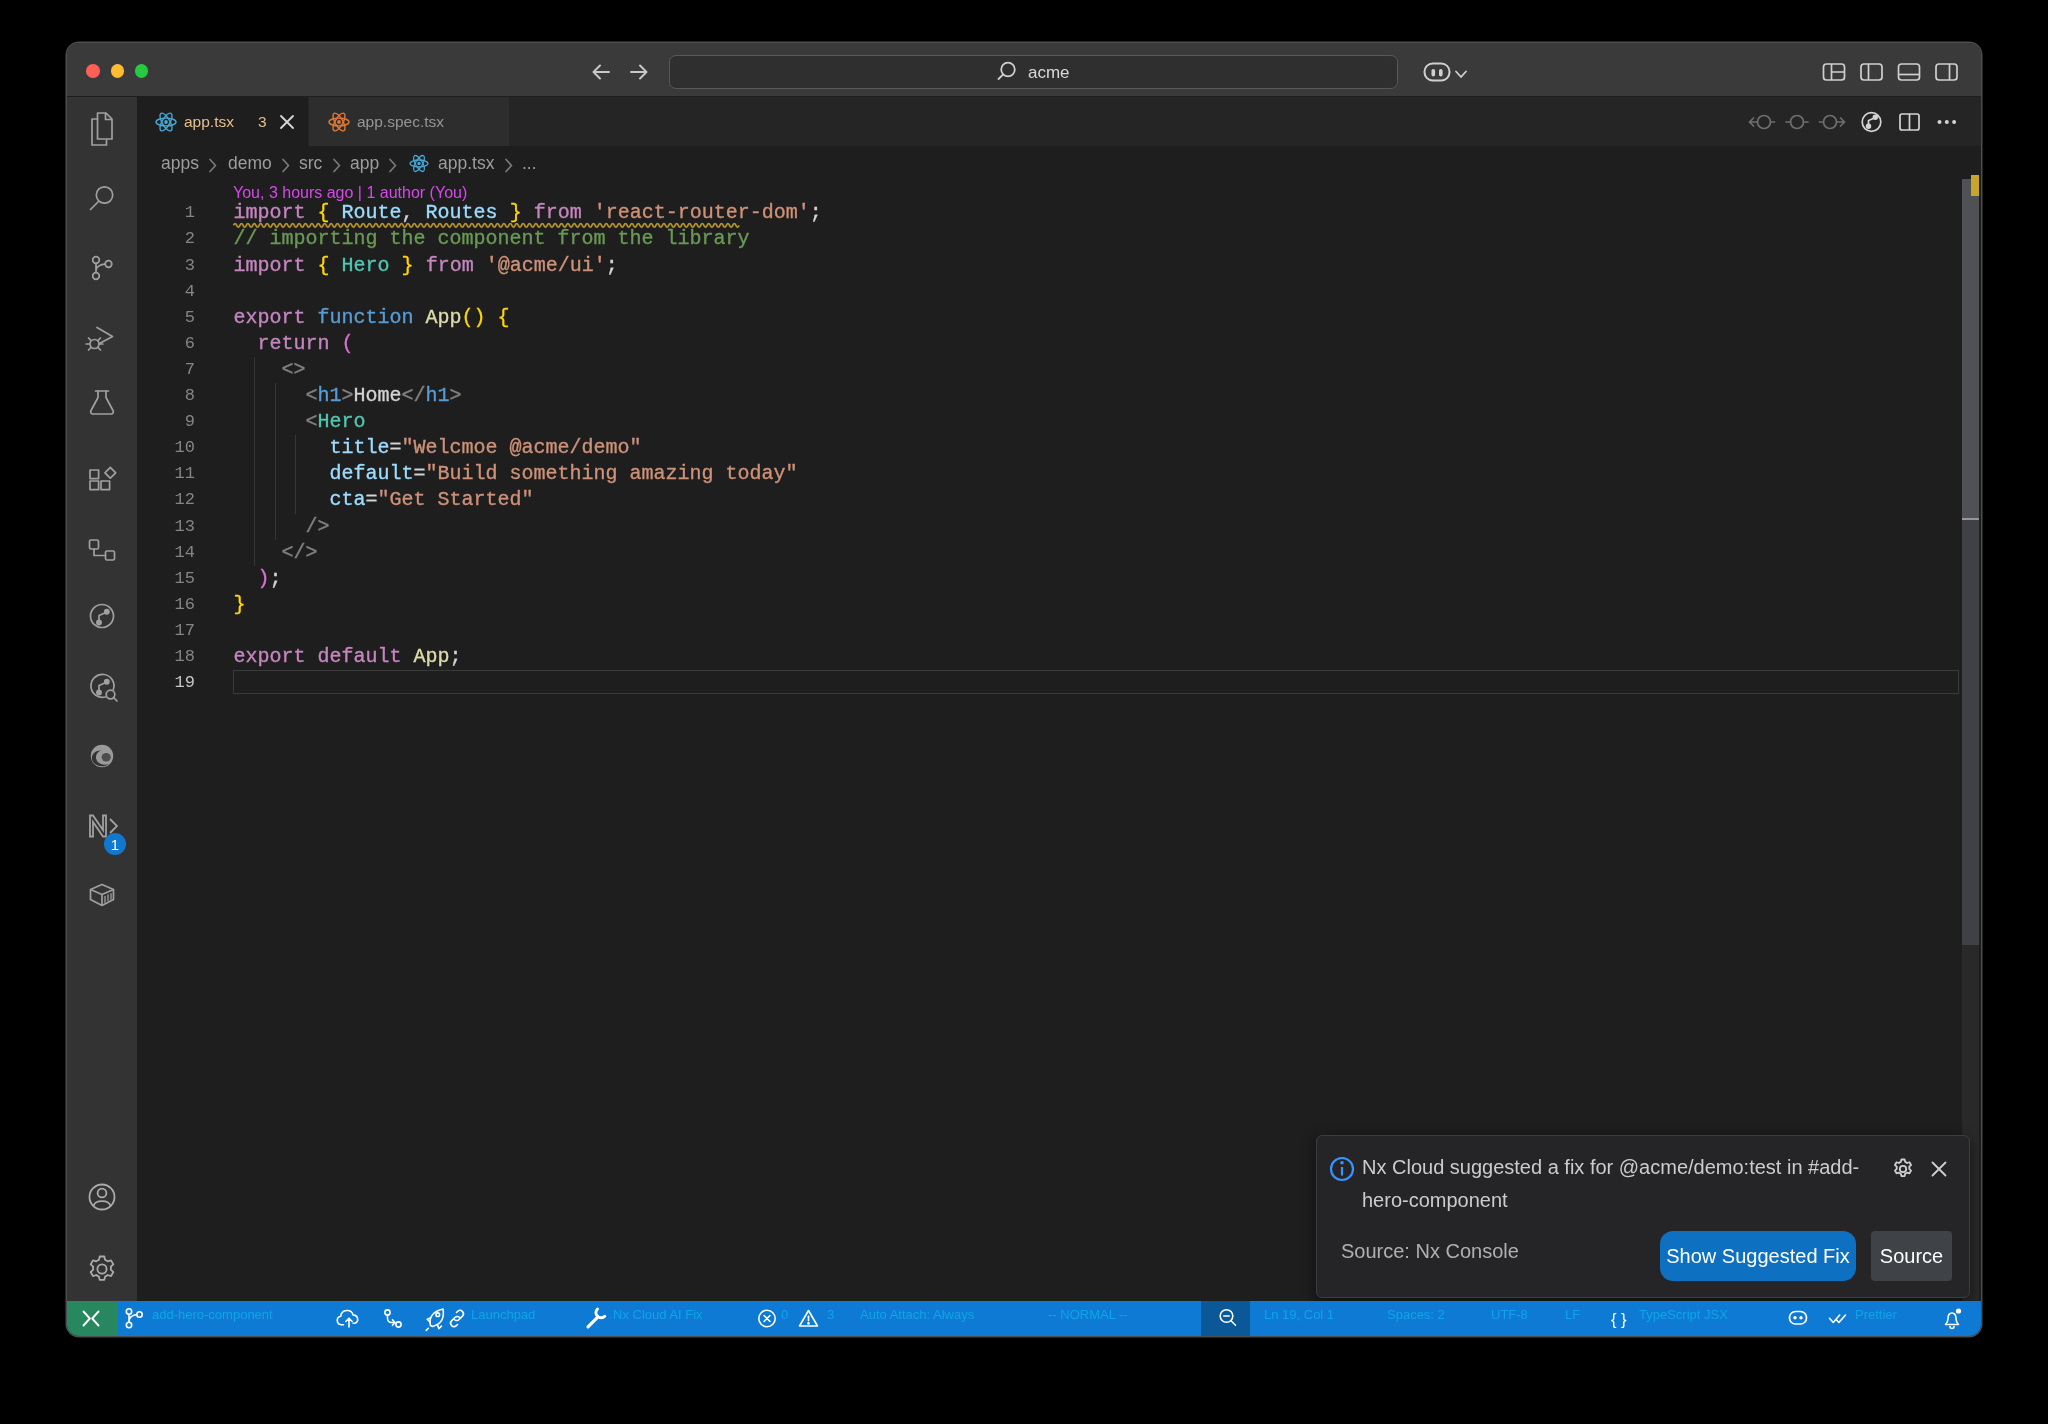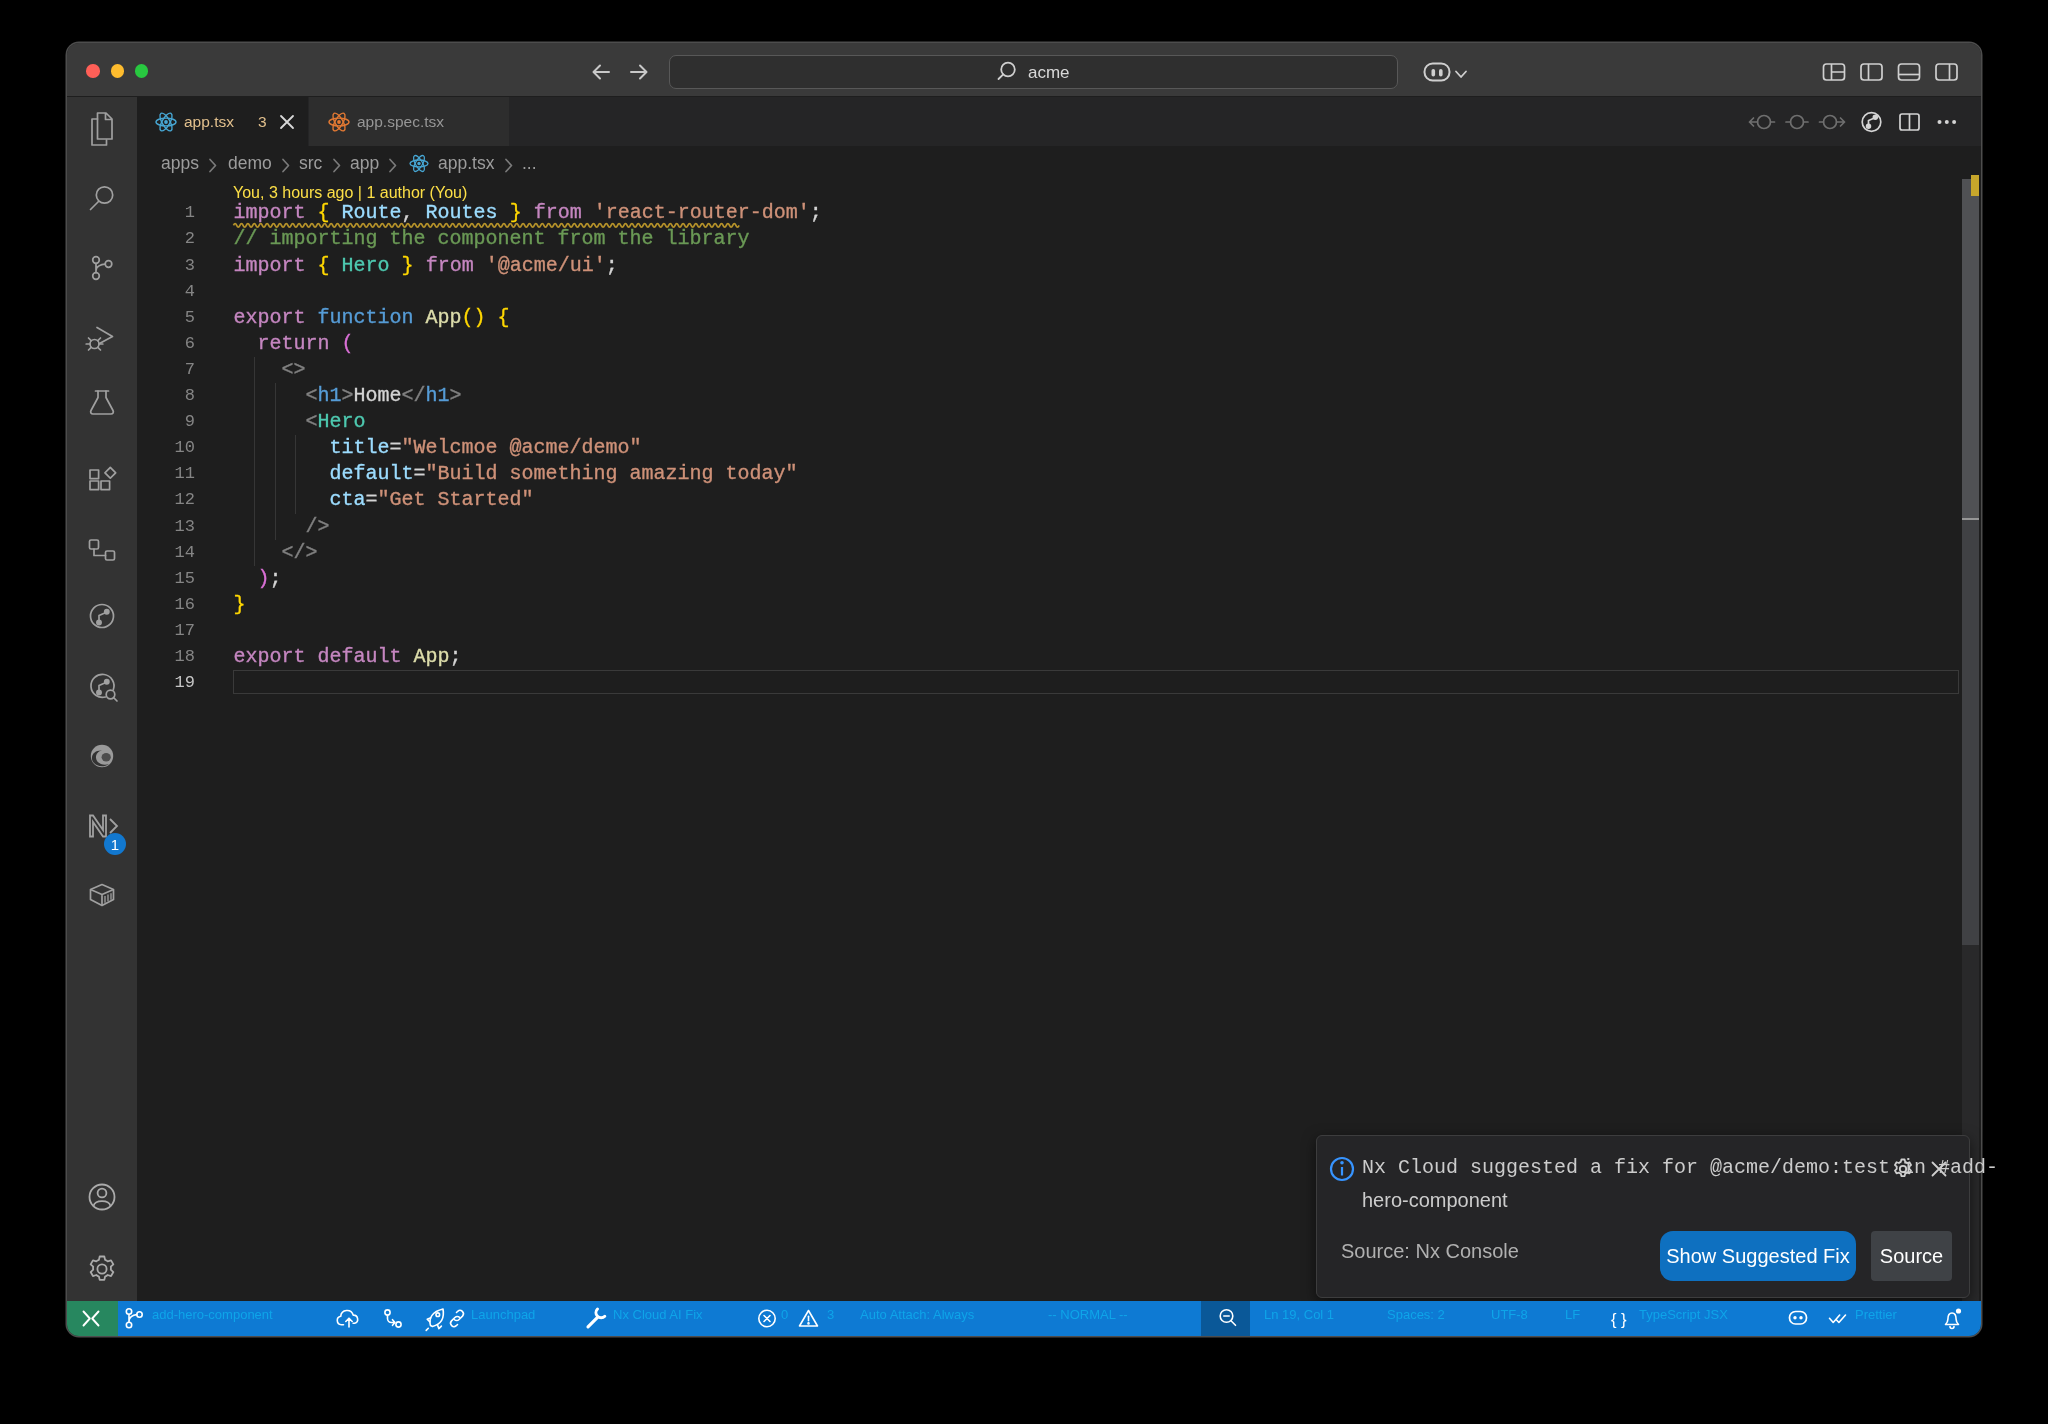--- a/index.html
+++ b/index.html
@@ -29,21 +29,21 @@
   #tabstrip { left:137px; top:97px; width:1844px; height:49px; background:#252526; }
   #tab1 { left:137px; top:97px; width:171px; height:49px; background:#1e1e1e; }
   #tab2 { left:308px; top:97px; width:201px; height:49px; background:#2d2d2d; border-left:1px solid #252526;}
   .tablabel { top:113px; font-size:15.5px; }
 
   
   #crumbs { left:137px; top:146px; width:1844px; height:40px; background:#1e1e1e; }
   .crumb { top:153px; font-size:17.5px; color:#9d9d9d; }
 
   
-  #codelens { left:233px; top:184px; font-size:16px; color:#fde047; }
+  #codelens { left:233px; top:184px; font-size:16px; color:#d946ef; }
   #gutter { left:120px; top:200.4px; width:75px; text-align:right;
             font-family:"Liberation Mono", monospace; font-size:17px; line-height:26.1px; color:#858585;
             white-space:pre; }
   #code { left:233.5px; top:200.4px; font-family:"Liberation Mono", monospace; font-size:20px;
           line-height:26.1px; color:#d4d4d4; white-space:pre; -webkit-text-stroke:0.35px currentColor; }
   .k  { color:#C586C0; }  
   .b  { color:#569CD6; }  
   .f  { color:#DCDCAA; }  
   .v  { color:#9CDCFE; }  
   .s  { color:#CE9178; }  
@@ -59,21 +59,21 @@
   #sb-thumb { left:1962px; top:179px;  width:17px; height:339px; background:#505154; }
   #sb-mid   { left:1962px; top:519.5px; width:17px; height:425px; background:#404144; }
   #sb-low   { left:1962px; top:944px;  width:17px; height:357px; background:#29292a; }
   #sb-line  { left:1962px; top:518px;  width:17px; height:1.5px; background:#969696; }
   #ruler-warn { left:1971px; top:175px; width:8px; height:21px; background:#c7a62b; }
 
   
   #toast { left:1316px; top:1135px; width:654px; height:163px; background:#252527;
            border:1px solid #3d3d3e; border-radius:6px; box-shadow:0 4px 14px rgba(0,0,0,0.55); }
   .toast-txt { font-size:20px; color:#cccccc; }
-  #toast-l1 { left:1362px; top:1156px;font-family:Liberation Mono, monospace; }
+  #toast-l1 { left:1362px; top:1156px; }
   #toast-l2 { left:1362px; top:1189px; }
   #toast-src { left:1341px; top:1240px; font-size:20px; color:#b0b0b0; }
   #btn-show { left:1660px; top:1231px; width:196px; height:50px; background:#0e70c0; border-radius:13px;
               color:#ffffff; font-size:20px; text-align:center; line-height:50px; }
   #btn-rej  { left:1871px; top:1231px; width:81px; height:50px; background:#3f4246; border-radius:4px;
               color:#ffffff; font-size:20px; text-align:center; line-height:50px; }
 
   
   #status-blue  { left:117px; top:1301px; width:1864px; height:34.5px; background:#0e7ad3;
                   border-radius:0 0 12px 0; }

